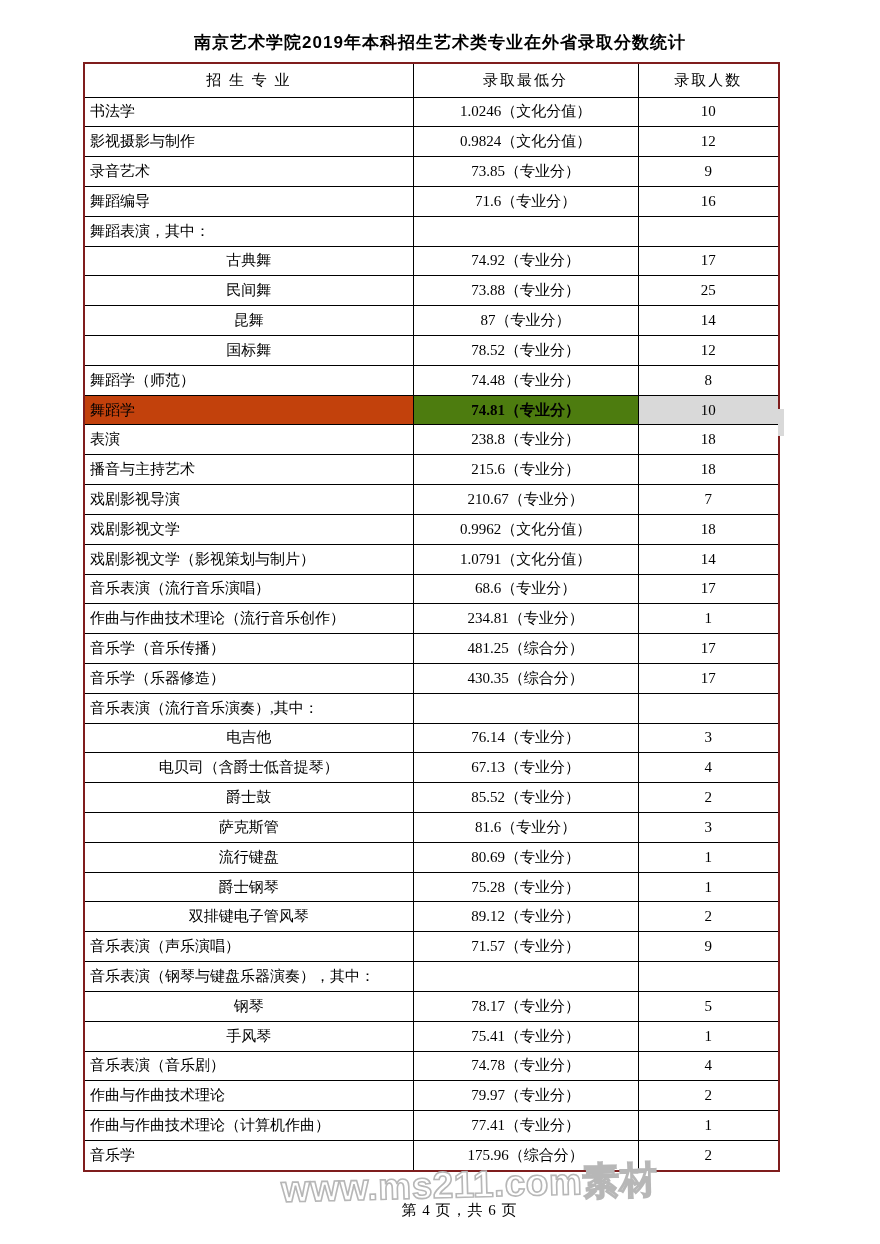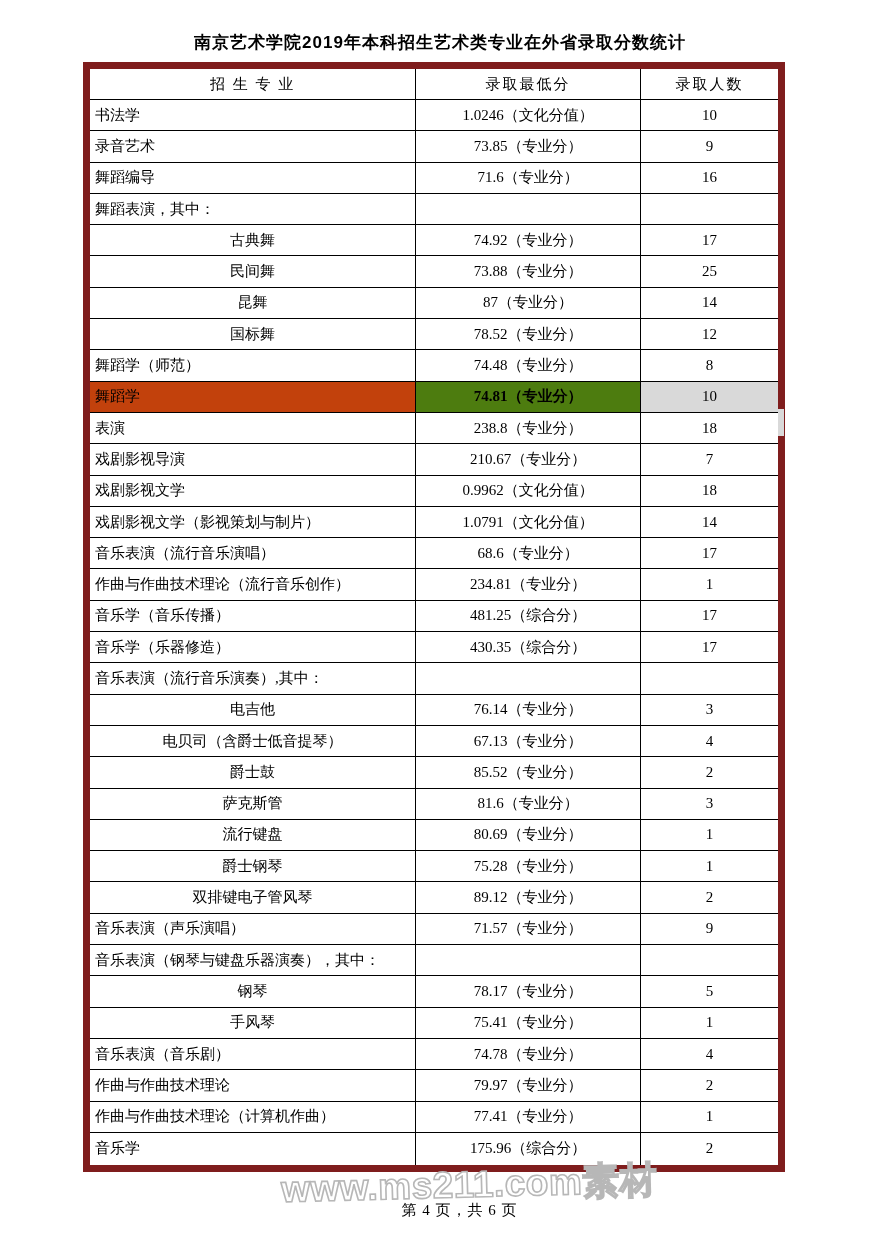--- a/index.html
+++ b/index.html
@@ -26,21 +26,21 @@
   }
   table.score-table {
     position: absolute;
     left: 83px;
     top: 62px;
     width: 695px;
     height: 1110px;
     border-collapse: collapse;
     table-layout: fixed;
     font-size: 15px;
-    border: 7px solid #7f1d1d;
+    border: 2px solid #7f1d1d;
   }
   .score-table th, .score-table td {
     border: 1px solid #000;
     padding: 0 5px;
     overflow: hidden;
     white-space: nowrap;
   }
   .score-table thead tr { height: 34px; }
   .score-table th {
     font-weight: normal;
@@ -104,20 +104,25 @@
         <th>录取人数</th>
       </tr>
     </thead>
     <tbody id="table-body">
         <tr>
           <td>书法学</td>
           <td>1.0246（文化分值）</td>
           <td>10</td>
         </tr>
         <tr>
+          <td>影视摄影与制作</td>
+          <td>0.9824（文化分值）</td>
+          <td>12</td>
+        </tr>
+        <tr>
           <td>录音艺术</td>
           <td>73.85（专业分）</td>
           <td>9</td>
         </tr>
         <tr>
           <td>舞蹈编导</td>
           <td>71.6（专业分）</td>
           <td>16</td>
         </tr>
         <tr>
@@ -154,20 +159,25 @@
           <td style="background: #c2410c;">舞蹈学</td>
           <td style="background: #4d7c0f; font-weight: bold;">74.81（专业分）</td>
           <td style="background: rgb(217, 217, 217);">10</td>
         </tr>
         <tr>
           <td>表演</td>
           <td>238.8（专业分）</td>
           <td>18</td>
         </tr>
         <tr>
+          <td>播音与主持艺术</td>
+          <td>215.6（专业分）</td>
+          <td>18</td>
+        </tr>
+        <tr>
           <td>戏剧影视导演</td>
           <td>210.67（专业分）</td>
           <td>7</td>
         </tr>
         <tr>
           <td>戏剧影视文学</td>
           <td>0.9962（文化分值）</td>
           <td>18</td>
         </tr>
         <tr>

